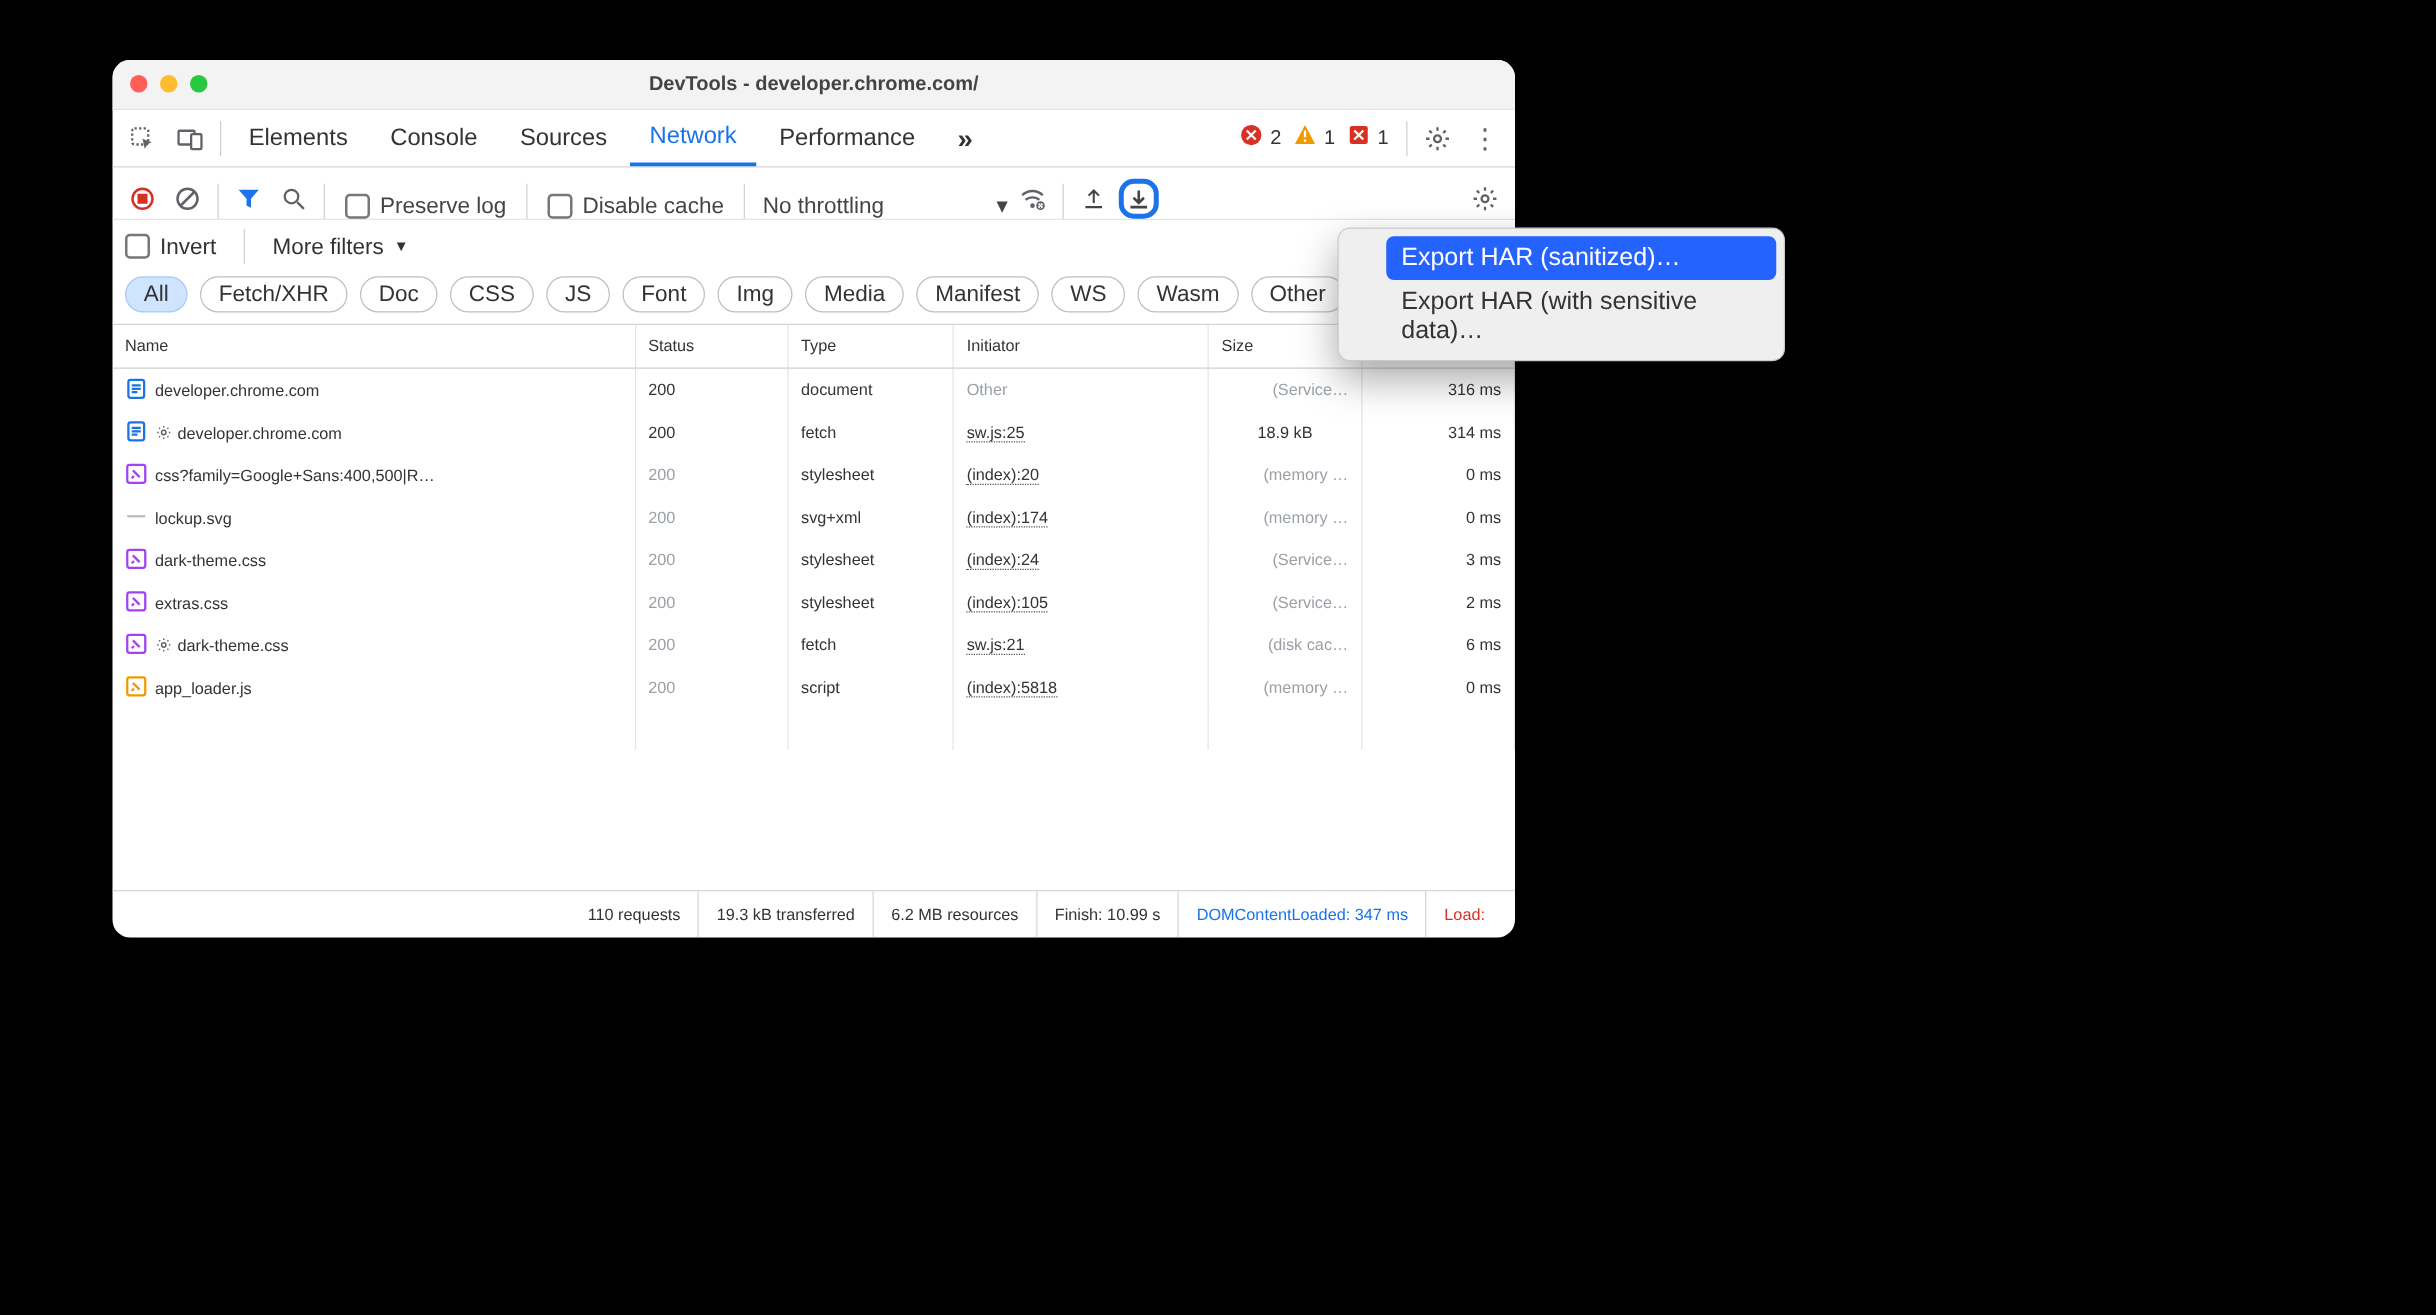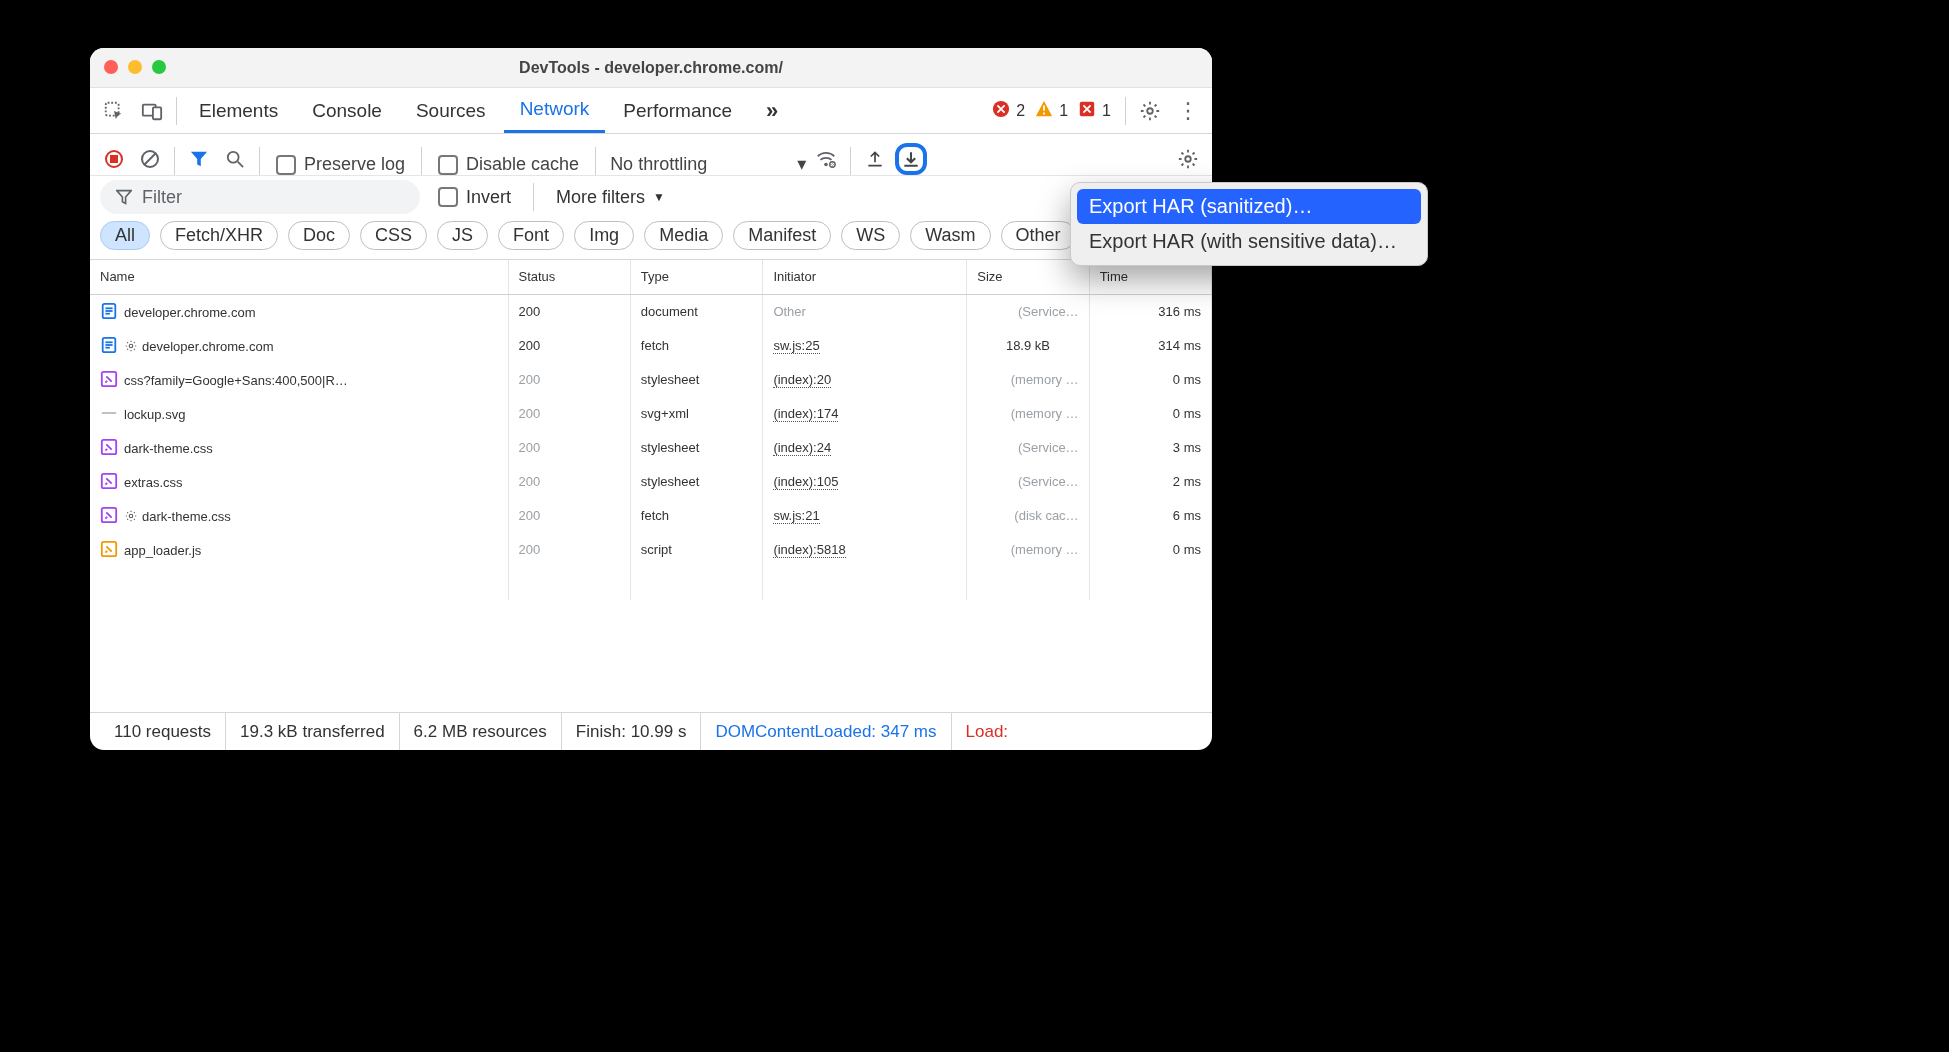--- a/index.html
+++ b/index.html
@@ -148,40 +148,40 @@
   .row-icon { width:18px;height:18px; display:inline-flex; vertical-align:-3px; margin-right:6px;}
   .gear-mini { display:inline-flex; vertical-align:-2px; margin-right:4px;}
 
   table.net tr:last-child td { color:#aaa; }
 
   
   .footer {
     height: 38px;
     border-top:1px solid #d6d6d6;
     display:flex; align-items:center;
-    font-size: 17px; padding:0 10px; gap:0;
+    font-size: 13px; padding:0 10px; gap:0;justify-content:flex-end;
   }
   .footer .seg { padding:0 14px; border-right:1px solid #d6d6d6; height:100%; display:flex; align-items:center;}
   .footer .seg:last-child { border-right:none; }
   .dcl { color:#1a73e8; }
   .load { color:#d93025; }
 
   
   .popup {
     position:absolute;
     left: 1070px; top: 182px;
     width: 358px;
     background:#efefef;
     border:1px solid #c9c9c9;
     border-radius:10px;
     box-shadow: 0 14px 32px rgba(0,0,0,0.35);
     padding:6px;
     font-size:20px;
   }
-  .popup .item { padding:6px 12px; border-radius:6px; }
+  .popup .item { padding:6px 12px; border-radius:6px;margin-left:32px; }
   .popup .item.sel { background:#2563ff; color:#fff; }
 </style>
 </head>
 <body>
 
 <div class="window">
 
   <div class="titlebar">
     <div class="traffic-lights">
       <span class="tl-close"></span>
@@ -304,26 +304,20 @@
     <div class="spacer"></div>
     <div class="ib">
       <svg width="22" height="22" viewBox="0 0 24 24">
           <circle cx="12" cy="12" r="3" fill="none" stroke="#5f6368" stroke-width="2"></circle>
           <path d="M12 2v3M12 19v3M2 12h3M19 12h3M4.9 4.9l2.1 2.1M17 17l2.1 2.1M19.1 4.9 17 7M7 17l-2.1 2.1" stroke="#5f6368" stroke-width="2"></path>
         </svg>
     </div>
   </div>
 
   <div class="filterbar1">
-    <div class="filter-input">
-      <svg width="16" height="16" viewBox="0 0 20 20">
-          <path d="M1 2 H19 L12 10 V18 L8 16 V10 Z" fill="none" stroke="#5f6368" stroke-width="2"></path>
-        </svg>
-      <span>Filter</span>
-    </div>
     <div class="checkbox-row" style="padding:0;">
       <div class="fake-checkbox"></div>
       <span>Invert</span>
     </div>
     <div class="divider-v"></div>
     <div class="more-filters">
       <span>More filters</span>
       <span class="chev-down">▼</span>
     </div>
   </div>

